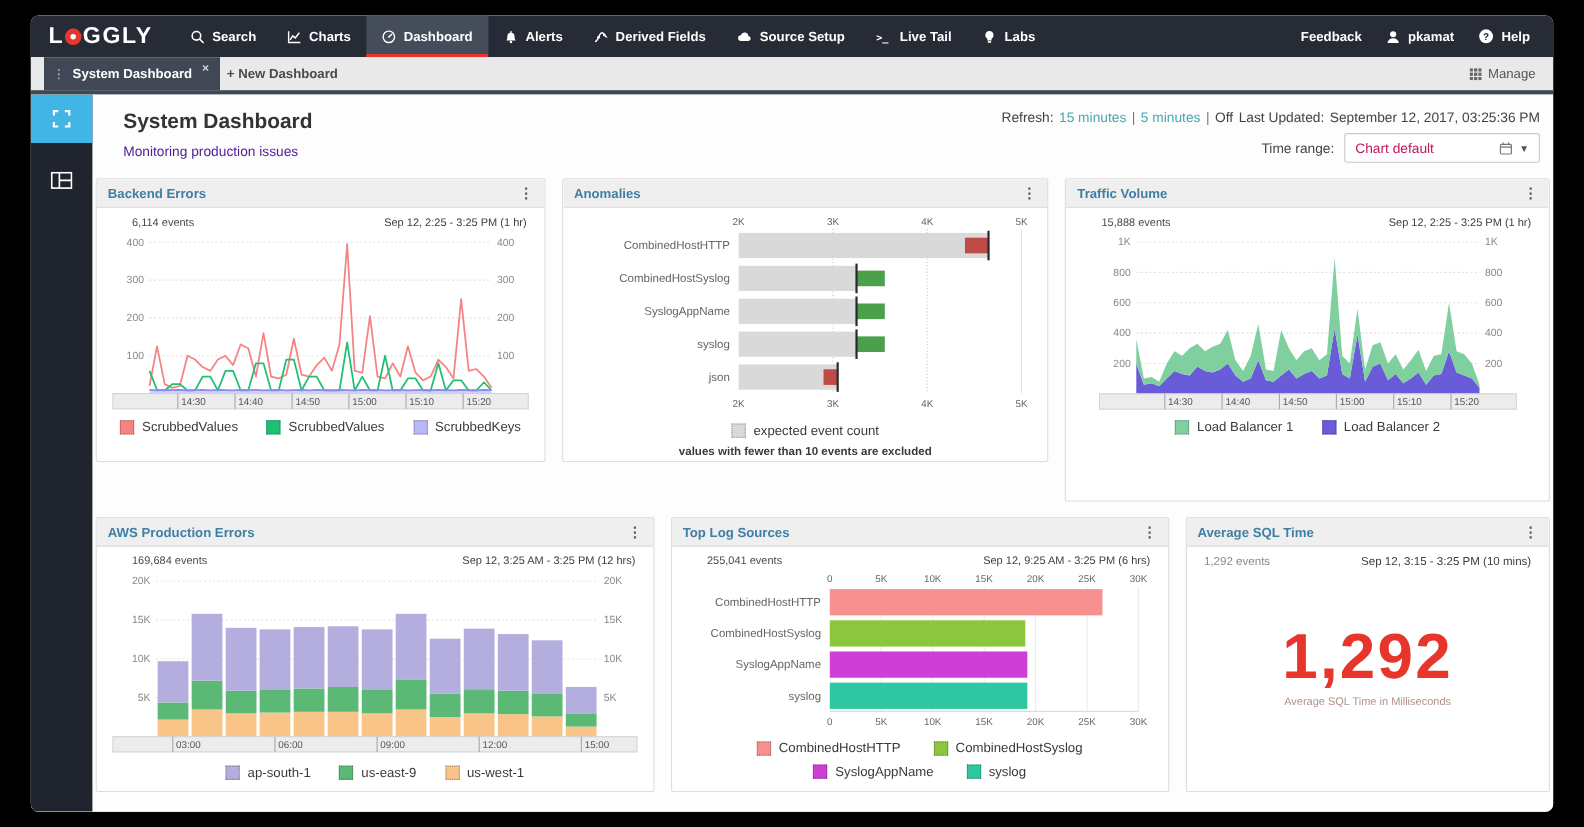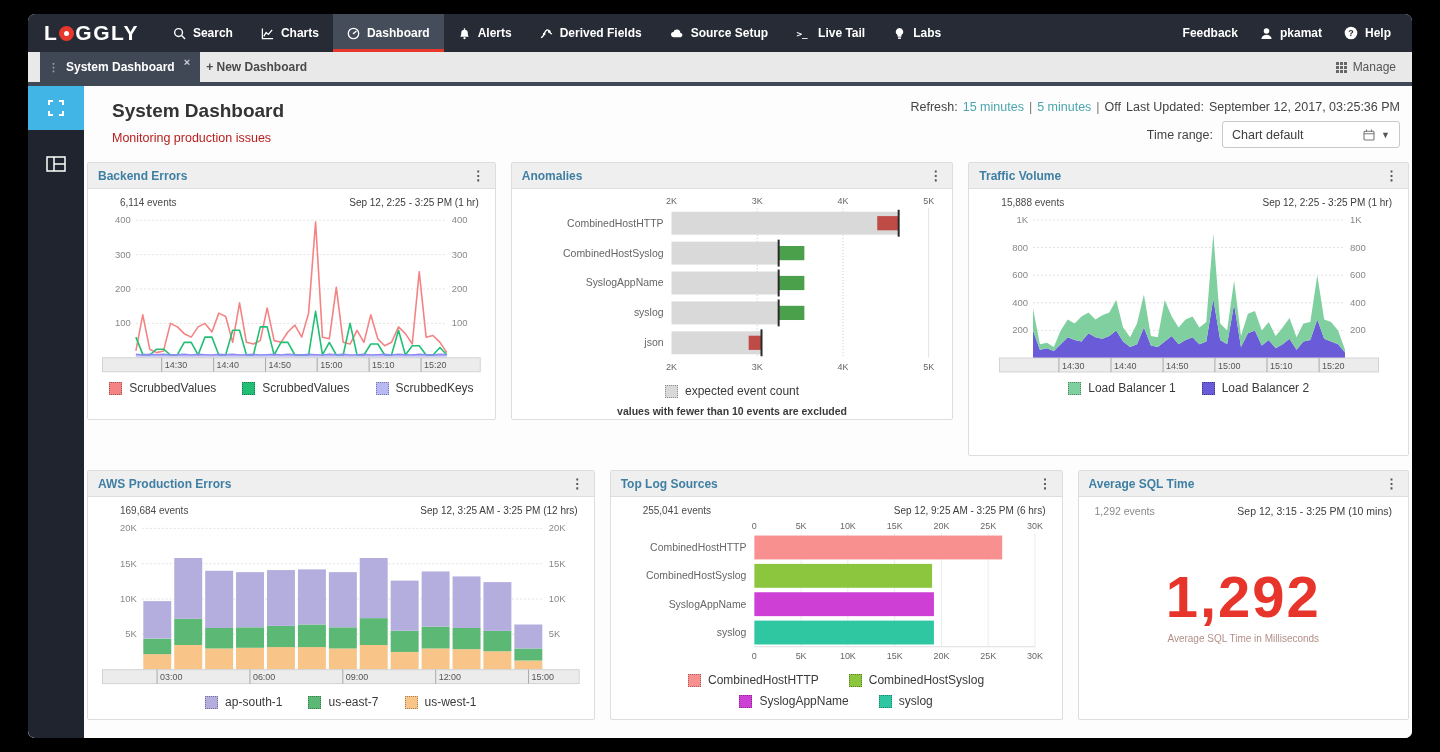--- a/index.html
+++ b/index.html
@@ -24,27 +24,27 @@
 .manage{margin-left:auto;display:flex;align-items:center;gap:6px;font-size:12px;color:#555;padding:0 16px;cursor:pointer}
 
 .content{flex:1;display:flex;overflow:hidden;background:#fdfdfd}
 .sidebar{width:56px;background:#20242e;flex-shrink:0;display:flex;flex-direction:column;align-items:center}
 .side-btn{width:56px;height:44px;display:flex;align-items:center;justify-content:center;cursor:pointer}
 .side-btn.active{background:#41b5e6}
 .side-btn.second{margin-top:12px}
 .main{flex:1;overflow:hidden;padding:12px 2px 0 2px}
 .page-header{display:flex;justify-content:space-between;align-items:flex-start;padding:2px 10px 0 26px}
 .page-title{font-size:19px;font-weight:bold;color:#333}
-.subtitle{font-size:12.5px;color:#b91c1c;margin-top:9px}
+.subtitle{font-size:12.5px;color:#4c1d95;margin-top:9px}
 .refresh-line{font-size:12.5px;color:#444;display:flex;gap:5px;justify-content:flex-end;align-items:center}
 .refresh-line a{color:#4ba6ad;text-decoration:none;cursor:pointer}
 .refresh-line .sep{color:#777}
 .timerange-line{display:flex;justify-content:flex-end;align-items:center;gap:9px;margin-top:7px;font-size:12.5px;color:#444}
 .tr-select{width:178px;height:27px;border:1px solid #c9c9c9;border-radius:3px;background:#fff;display:flex;align-items:center;padding:0 9px;gap:6px;cursor:pointer}
-.tr-select .val{flex:1;color:#404040}
+.tr-select .val{flex:1;color:#be185d}
 .tr-select .caret{color:#555;font-size:9px}
 
 .panel-row{display:flex;gap:15px;margin-top:14px;padding:0 1px}
 .panel{background:#fff;border:1px solid #ddd;border-radius:2px;overflow:hidden;display:flex;flex-direction:column}
 .p-backend{width:410px;height:258px}
 .p-anomalies{width:444px;height:258px}
 .p-traffic{width:442px;height:294px}
 .p-aws{width:510px;height:250px}
 .p-toplog{width:455px;height:250px}
 .p-avgsql{width:333px;height:250px}
@@ -478,21 +478,21 @@
                   <text x="431.64799999999997" y="160.5" font-size="9" fill="#555">15:00</text>
                 </svg>
               </div>
             <div class="legend" id="legend-aws-production-errors">
                 <span class="legend-item">
                   <span class="swatch" style="background: rgb(179, 174, 221);"></span>
                   <span>ap-south-1</span>
                 </span>
                 <span class="legend-item">
                   <span class="swatch" style="background: rgb(92, 184, 117);"></span>
-                  <span>us-east-7</span>
+                  <span>us-east-9</span>
                 </span>
                 <span class="legend-item">
                   <span class="swatch" style="background: rgb(248, 196, 136);"></span>
                   <span>us-west-1</span>
                 </span>
               </div>
           </div>
         </div>
 
         <div class="panel p-toplog">

